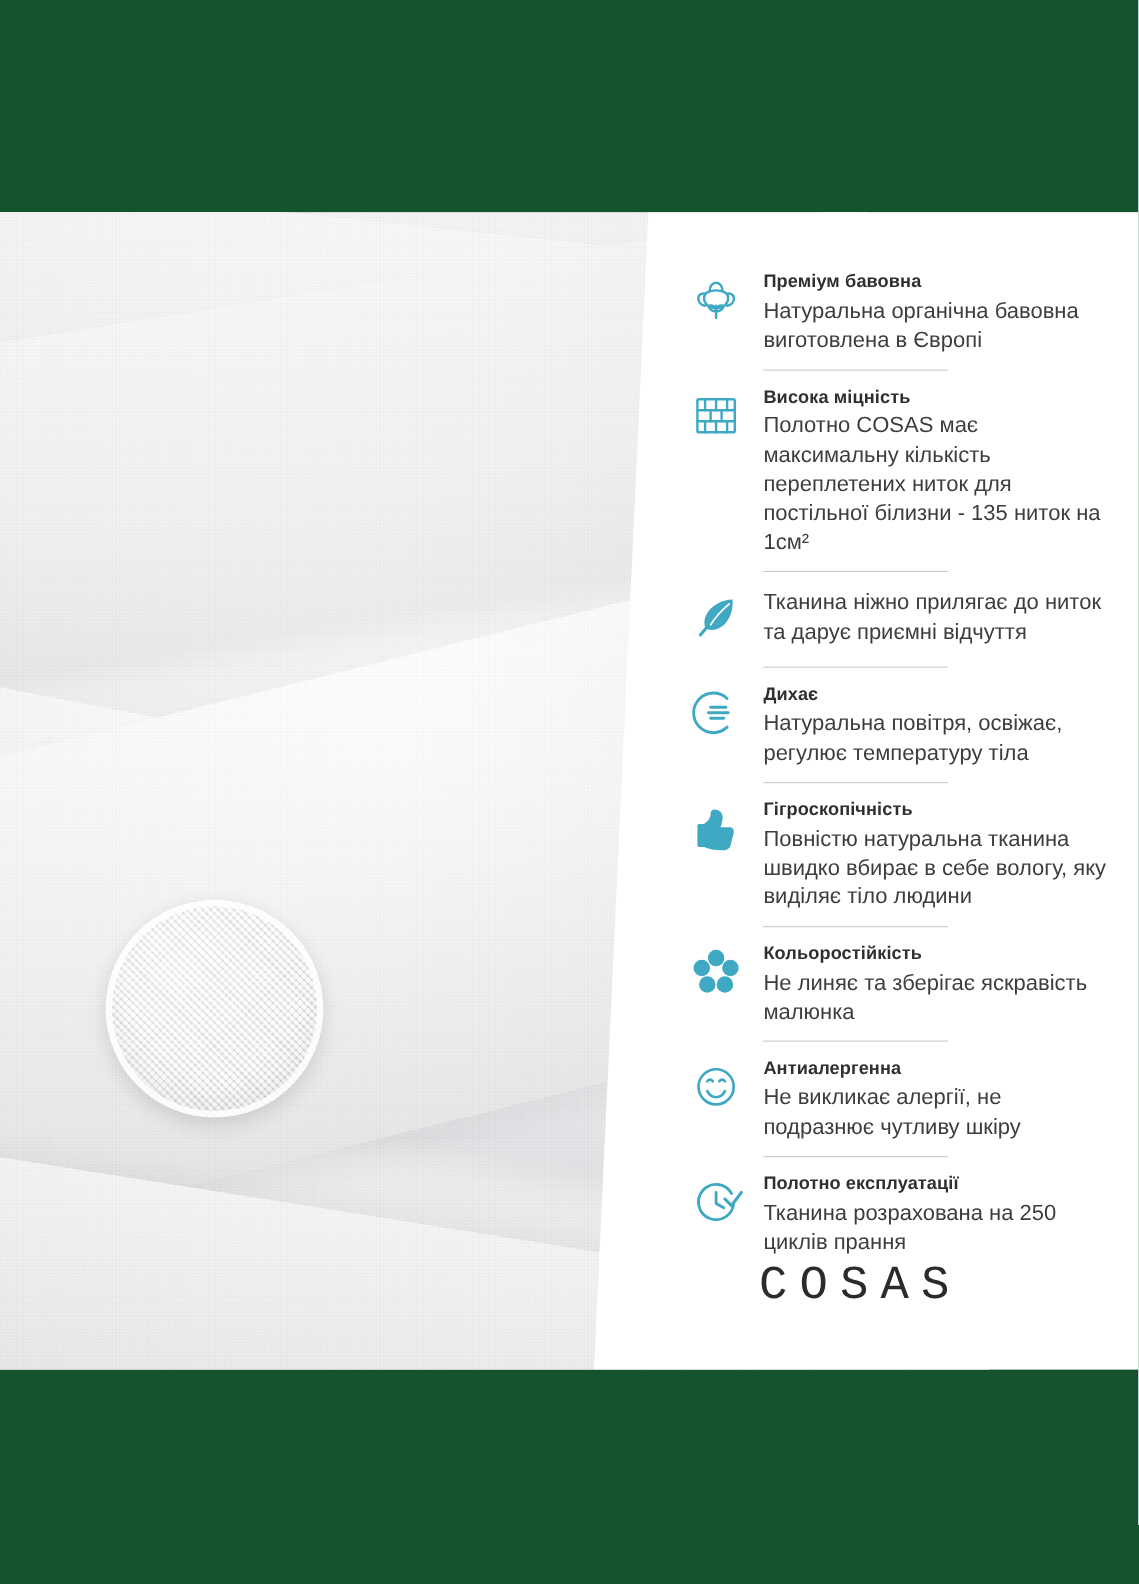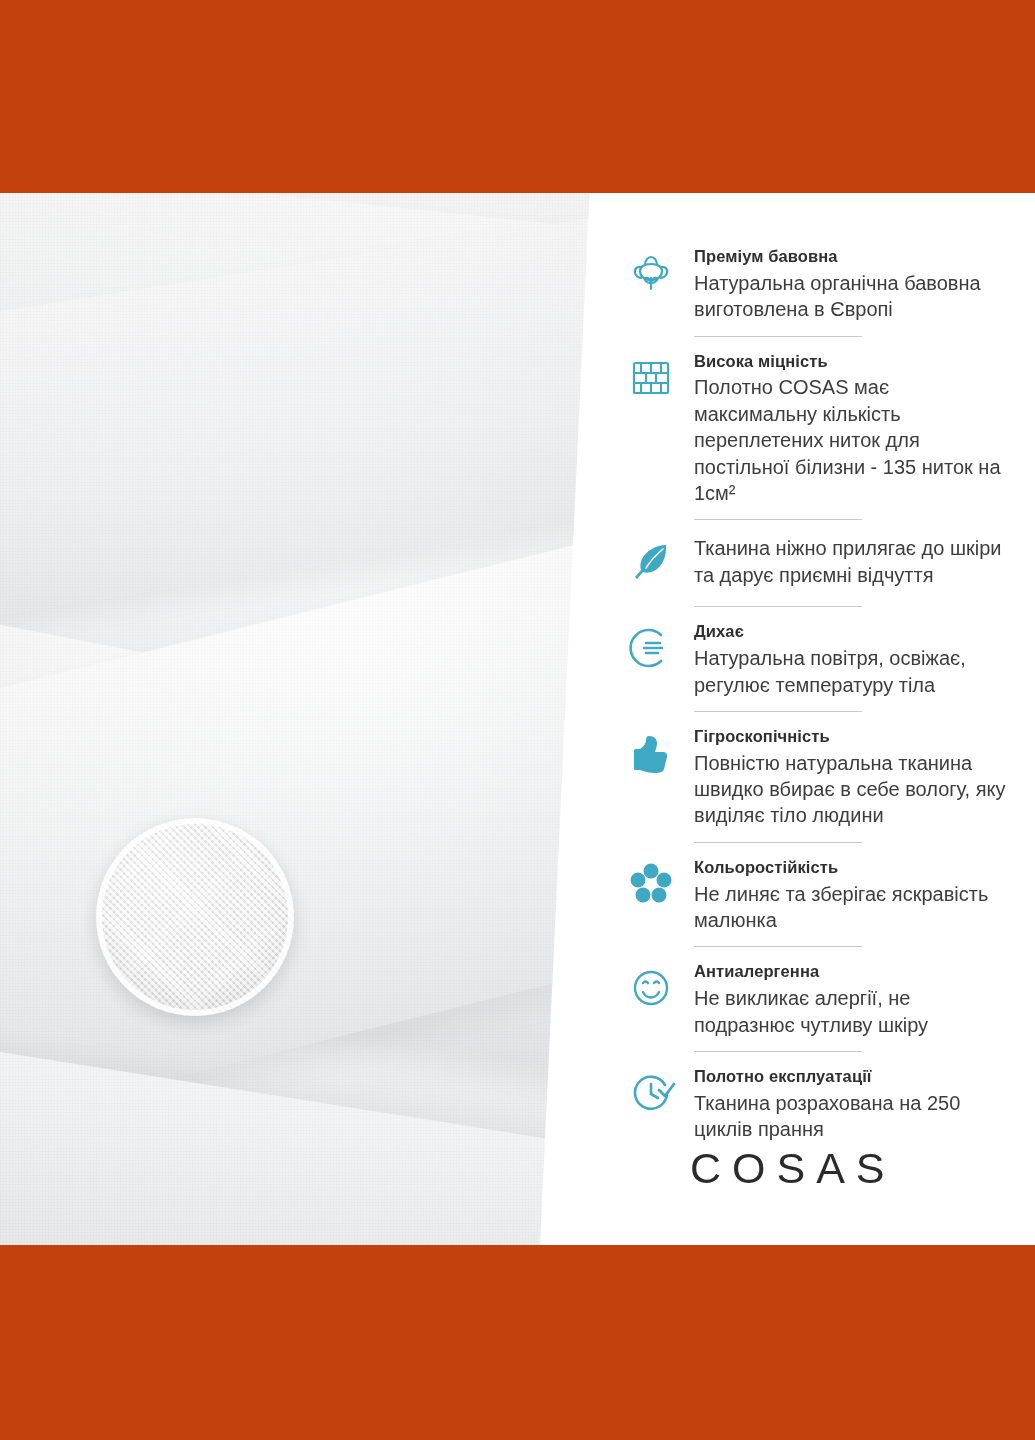--- a/index.html
+++ b/index.html
@@ -11,21 +11,21 @@
     width: 1035px;
     height: 1440px;
     font-family: "Liberation Sans", sans-serif;
     overflow: hidden;
   }
 
   .page {
     position: relative;
     width: 1035px;
     height: 1440px;
-    background: #c2410c;
+    background: #14532d;
     overflow: hidden;
   }
 
   
   .photo {
     position: absolute;
     left: 0;
     top: 193px;
     width: 1035px;
     height: 1052px;
@@ -167,21 +167,21 @@
     height: 1px;
     background: #c9c9c9;
     width: 168px;
     margin: 13px 0 13px 72px;
   }
 
   .brand {
     position: absolute;
     left: 150px;
     bottom: 52px;
-    font-family: Liberation Sans, sans-serif;
+    font-family: Liberation Mono, monospace;
     font-size: 43px;
     letter-spacing: 11px;
     color: #2b2b2b;
     font-weight: 400;
   }
 
   svg { display: block; }
   .ic { stroke: #3fa9c4; fill: none; stroke-width: 2.2; stroke-linecap: round; stroke-linejoin: round; }
   .icf { fill: #3fa9c4; }
 </style>
@@ -244,21 +244,21 @@
         <div class="divider"></div>
 
         <div class="feature">
           <div class="icon-wrap">
             <svg width="52" height="52" viewBox="0 0 52 52">
               <path class="icf" d="M41 10c-10 0-20 6-24 14-2 4-2 8-1 11l-6 7 2 2 6-7c3 1 7 1 11-1 8-4 13-15 12-26z"></path>
               <path class="ic" style="stroke:#ffffff;stroke-width:1.6" d="M38 14c-6 5-12 11-17 19"></path>
             </svg>
           </div>
           <div class="ftext">
-            <p class="fdesc">Тканина ніжно прилягає до шкіри та дарує приємні відчуття</p>
+            <p class="fdesc">Тканина ніжно прилягає до ниток та дарує приємні відчуття</p>
           </div>
         </div>
         <div class="divider"></div>
 
         <div class="feature">
           <div class="icon-wrap">
             <svg width="52" height="52" viewBox="0 0 52 52">
               <path class="ic" style="stroke-width:2.6" d="M36 13a18 18 0 1 0 0 26"></path>
               <path class="ic" style="stroke-width:2.6" d="M21 21h14M19 26h18M21 31h12"></path>
             </svg>

